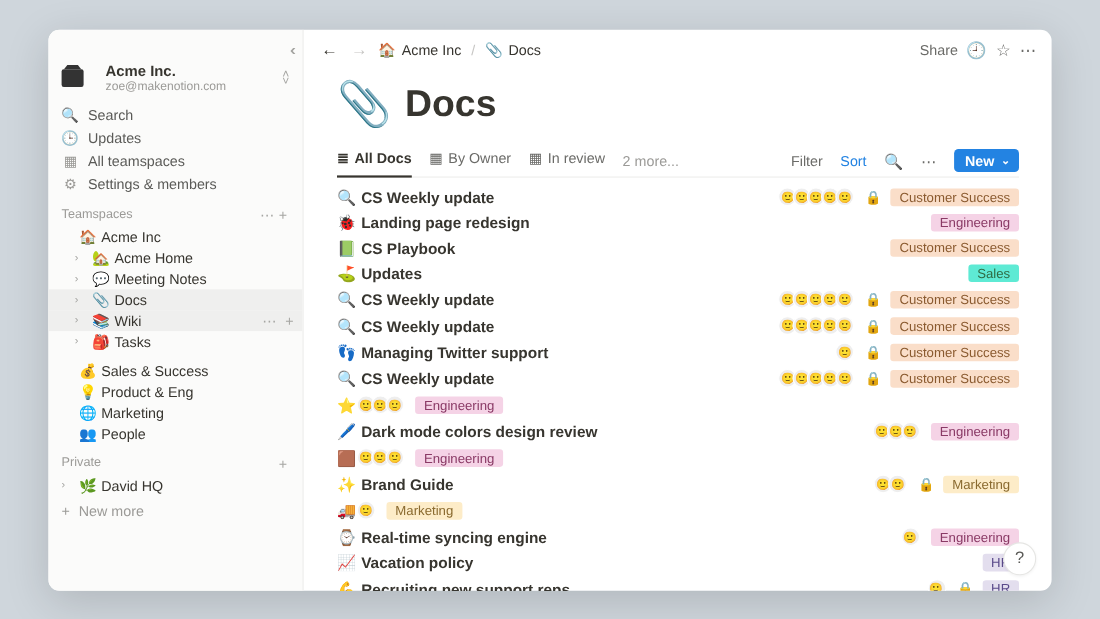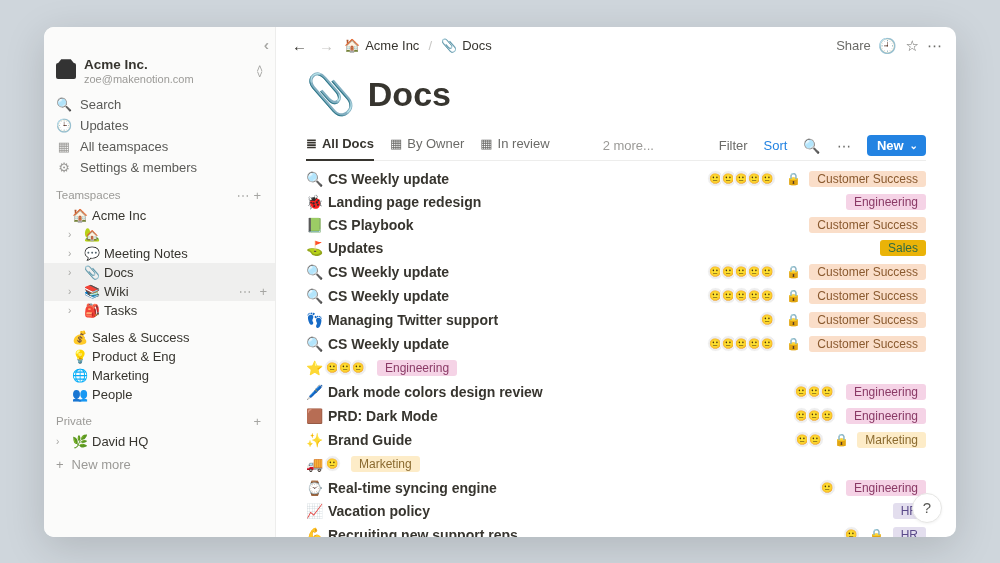--- a/index.html
+++ b/index.html
@@ -52,21 +52,21 @@
     position: absolute;
     top: 10px; right: 10px;
     color: #a5a5a2;
     font-size: 14px;
     letter-spacing: -4px;
   }
   .workspace {
     display: flex;
     align-items: center;
     padding: 0 12px 8px;
-    gap: 8px;
+    gap: 20px;
   }
   .ws-icon {
     width: 20px; height: 16px;
     background: #333;
     border-radius: 2px;
     position: relative;
   }
   .ws-icon::before {
     content:"";
     position:absolute;
@@ -159,21 +159,21 @@
     display:flex; align-items:center; gap:5px;
     padding: 4px 0 8px;
     cursor:pointer;
   }
   .view.active {
     color:#37352f; font-weight:600;
     border-bottom: 2px solid #37352f;
     margin-bottom:-1px;
   }
   .view-ic { font-size:13px; }
-  .views .more { color:#9b9a97; font-size:13px;margin-left:37px; }
+  .views .more { color:#9b9a97; font-size:13px; }
   .views .spacer { flex:1; }
   .views .ctl { color:#6b6b68; cursor:pointer;}
   .views .ctl.sort { color:#2383e2; }
   .views .search-ic, .views .dots-ic { color:#6b6b68; font-size:14px; cursor:pointer;}
   .new-btn {
     background:#2383e2; color:#fff; font-weight:700;
     font-size:13px; padding:3px 8px 3px 10px; border-radius:4px;
     display:flex; align-items:center; gap:6px; cursor:pointer;
   }
   .new-btn .caret { font-size:10px; }
@@ -204,21 +204,21 @@
   }
   .tag {
     font-size:12px;
     padding: 1px 8px;
     border-radius: 3px;
     white-space:nowrap;
     text-align:right;
   }
   .tag-cs { background:#fadec9; color:#8a5a2f;}
   .tag-eng { background:#f5d3e6; color:#8a3a66;}
-  .tag-sales { background:#eab308; color:#2f6b43;}
+  .tag-sales { background:#5eead4; color:#2f6b43;}
   .tag-mkt { background:#fdecc8; color:#8a6a2f;}
   .tag-hr { background:#e3deee; color:#5a4a8a;}
   .help-btn {
     position:absolute;
     bottom:14px; right:14px;
     width:30px; height:30px;
     border:1px solid #e6e6e4;
     border-radius:50%;
     display:flex; align-items:center; justify-content:center;
     font-size:15px; color:#5a5a57;
@@ -282,20 +282,21 @@
     </div>
     <div id="sb-teamspaces">
         <div class="tree-item">
           <span class="tree-caret"></span>
   <span class="tree-emoji">🏠</span>
   <span class="tree-label">Acme Inc</span>
         </div>
         <div class="tree-item indent">
           <span class="tree-caret">›</span>
   <span class="tree-emoji">🏡</span>
+  <span class="tree-label">Acme Home</span>
         </div>
         <div class="tree-item indent">
           <span class="tree-caret">›</span>
   <span class="tree-emoji">💬</span>
   <span class="tree-label">Meeting Notes</span>
         </div>
         <div class="tree-item indent active">
           <span class="tree-caret">›</span>
   <span class="tree-emoji">📎</span>
   <span class="tree-label">Docs</span>
@@ -503,21 +504,20 @@
   <span class="row-title">Dark mode colors design review</span>
   <span class="avatars">
               <span class="av av1">🙂</span>
               <span class="av av2">🙂</span>
               <span class="av av3">🙂</span>
             </span>
   <span class="tag tag-eng">Engineering</span>
           </div>
           <div class="row">
             <span class="row-emoji">🟫</span>
-  <span class="row-title">PRD: Dark Mode</span>
   <span class="avatars">
               <span class="av av1">🙂</span>
               <span class="av av2">🙂</span>
               <span class="av av3">🙂</span>
             </span>
   <span class="tag tag-eng">Engineering</span>
           </div>
           <div class="row">
             <span class="row-emoji">✨</span>
   <span class="row-title">Brand Guide</span>

